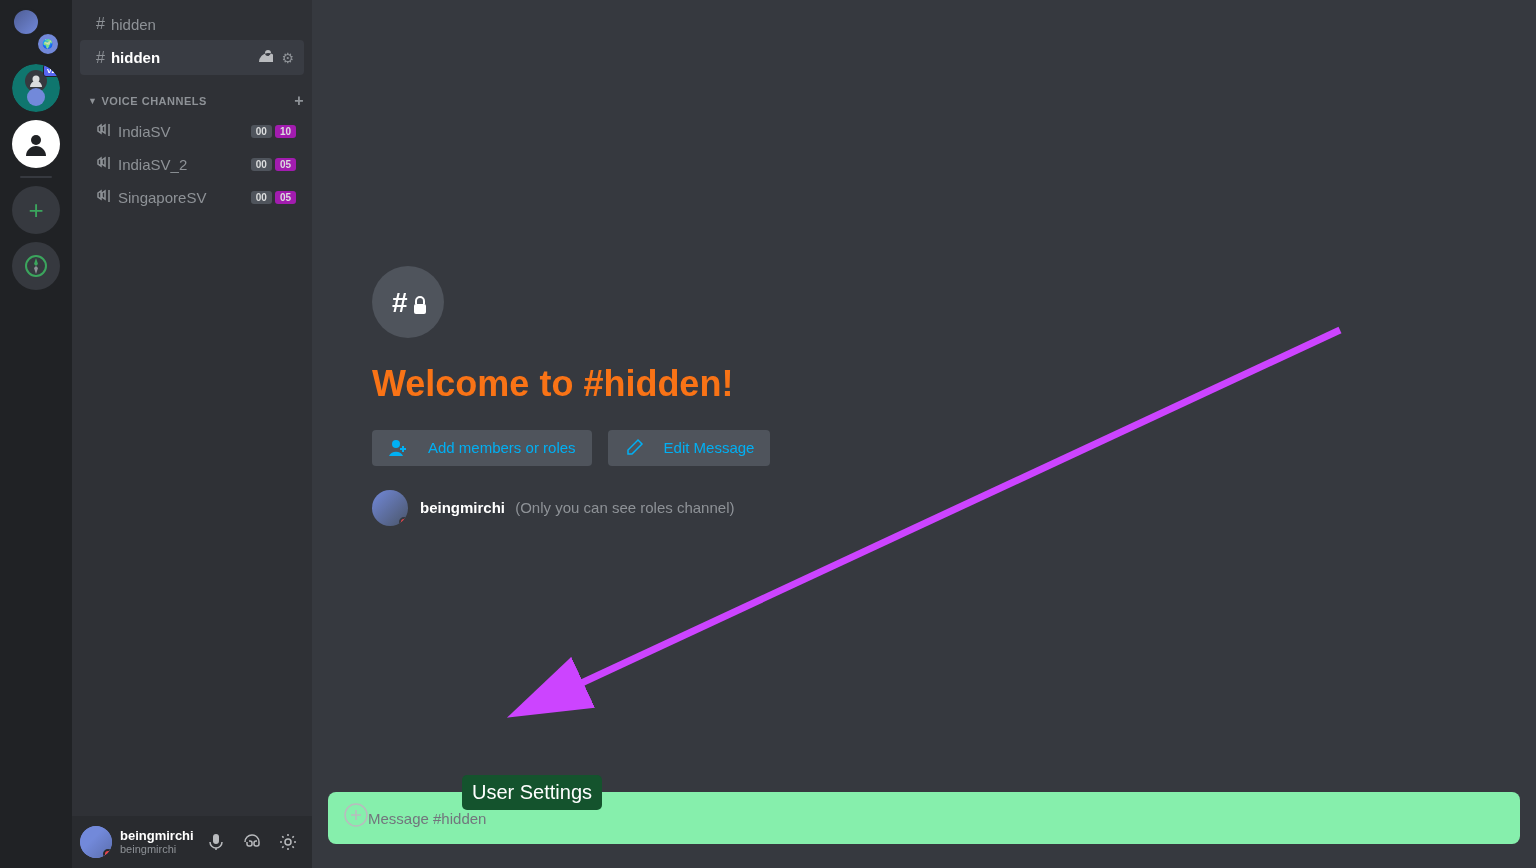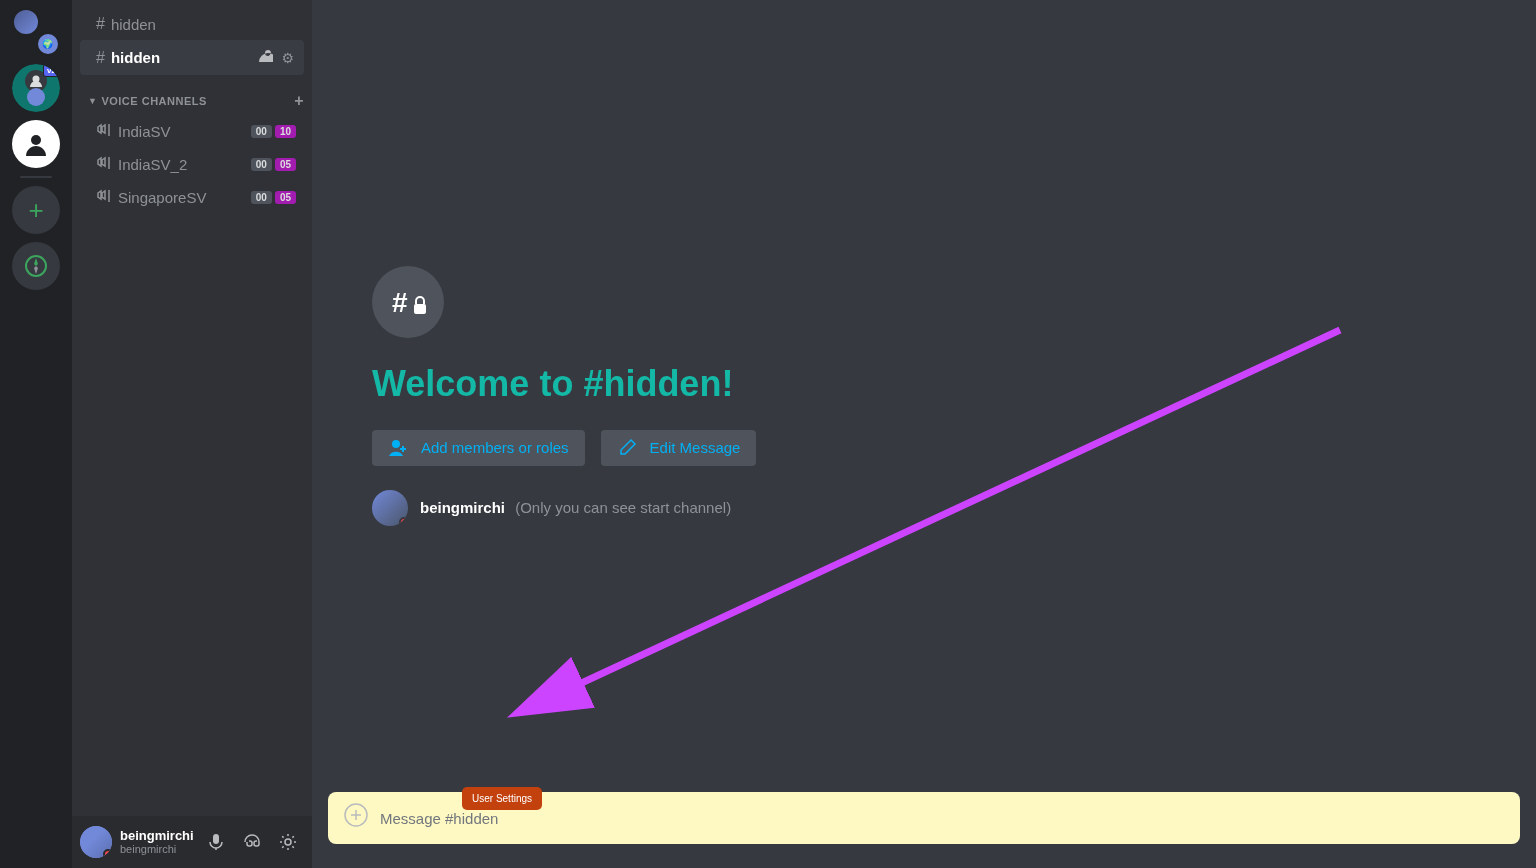--- a/index.html
+++ b/index.html
@@ -209,25 +209,25 @@
       font-size: 16px;
       background: transparent;
       border: none;
     }
 
     
     .tooltip {
       position: absolute;
       bottom: 58px;
       left: 390px;
-      background: #c2410c;
+      background: #14532d;
       color: #fff;
       padding: 6px 10px;
       border-radius: 5px;
-      font-size: 10px;
+      font-size: 20px;
       font-weight: 500;
       white-space: nowrap;
       z-index: 100;
       pointer-events: none;
     }
 
     
     .main-content {
       flex: 1;
       background: #36393f;
@@ -259,21 +259,21 @@
       display: flex;
       align-items: center;
       justify-content: center;
       font-size: 36px;
       color: white;
       flex-shrink: 0;
       margin-bottom: 8px;
     }
 
     .welcome-title {
-      color: #14b8a6;
+      color: #f97316;
       font-size: 36px;
       font-weight: 800;
       line-height: 1.2;
     }
 
     .welcome-desc {
       color: #b9bbbe;
       font-size: 16px;
       line-height: 1.5;
     }
@@ -284,21 +284,21 @@
     .action-buttons {
       display: flex;
       gap: 16px;
       align-items: center;
       margin-top: 8px;
     }
 
     .action-btn {
       display: flex;
       align-items: center;
-      gap: 13px;
+      gap: 20px;
       background: #4f545c;
       color: #00b0f4;
       padding: 8px 16px;
       border-radius: 4px;
       font-size: 15px;
       font-weight: 500;
       cursor: pointer;
       border: none;
       text-decoration: none;
     }
@@ -326,28 +326,27 @@
       position: relative;
       overflow: hidden;
     }
     .member-name {
       color: #ffffff;
       font-weight: 600;
     }
 
     .message-bar {
       margin: 0 16px 24px;
-      background: #fef9c3;
+      background: #86efac;
       border-radius: 8px;
       padding: 11px 16px;
       display: flex;
       align-items: center;
       color: #72767d;
       font-size: 15px;
-      gap: 12px;
     }
     .message-bar-icon {
       font-size: 22px;
       color: #b9bbbe;
       cursor: pointer;
     }
 
     
     .arrow-overlay {
       position: absolute;
@@ -624,21 +623,21 @@
           </button>
         </div>
 
         <div class="member-list-item">
           <div class="member-avatar" style="background: linear-gradient(135deg,#7289da,#5b6eae);">
             <div style="width:100%;height:100%; background:linear-gradient(135deg,#7289da,#4a5568);"></div>
             <div style="position:absolute; bottom:-1px; right:-1px; width:10px; height:10px; background:#ed4245; border-radius:50%; border:2px solid #36393f;"></div>
           </div>
           <span>
             <span class="member-name">beingmirchi</span>
-            <span style="color:#8e9297; margin-left:6px;">(Only you can see start channel)</span>
+            <span style="color:#8e9297; margin-left:6px;">(Only you can see roles channel)</span>
           </span>
         </div>
 
       </div>
     </div>
 
     <div class="message-bar">
       <span class="message-bar-icon">
         <svg width="24" height="24" viewBox="0 0 24 24" fill="none">
           <circle cx="12" cy="12" r="11" stroke="#b9bbbe" stroke-width="1.5"></circle>

